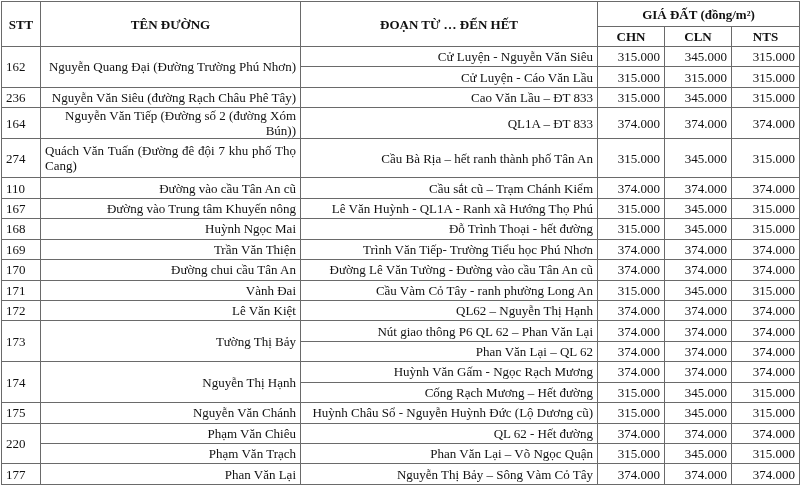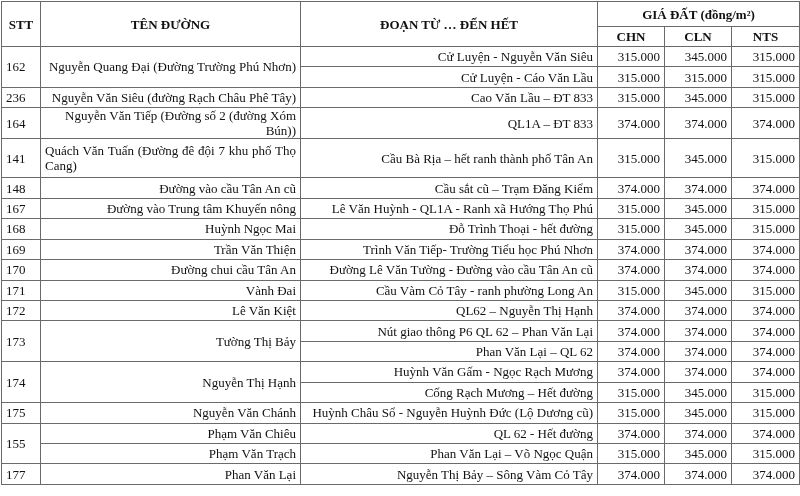--- a/index.html
+++ b/index.html
@@ -71,32 +71,32 @@
     <tr>
       <td class="stt">164</td>
       <td class="name">Nguyễn Văn Tiếp (Đường số 2 (đường Xóm Bún))</td>
       <td class="seg">QL1A – ĐT 833</td>
       <td class="num">374.000</td>
       <td class="num">374.000</td>
       <td class="num">374.000</td>
     </tr>
 
     <tr class="tall">
-      <td class="stt">141</td>
+      <td class="stt">274</td>
       <td class="name justify">Quách Văn Tuấn (Đường đê đội 7 khu phố Thọ Cang)</td>
       <td class="seg">Cầu Bà Rịa – hết ranh thành phố Tân An</td>
       <td class="num">315.000</td>
       <td class="num">345.000</td>
       <td class="num">315.000</td>
     </tr>
 
     <tr>
-      <td class="stt">148</td>
+      <td class="stt">110</td>
       <td class="name">Đường vào cầu Tân An cũ</td>
-      <td class="seg">Cầu sắt cũ – Trạm Đăng Kiểm</td>
+      <td class="seg">Cầu sắt cũ – Trạm Chánh Kiểm</td>
       <td class="num">374.000</td>
       <td class="num">374.000</td>
       <td class="num">374.000</td>
     </tr>
 
     <tr>
       <td class="stt">167</td>
       <td class="name">Đường vào Trung tâm Khuyến nông</td>
       <td class="seg">Lê Văn Huỳnh - QL1A - Ranh xã Hướng Thọ Phú</td>
       <td class="num">315.000</td>
@@ -182,21 +182,21 @@
     <tr>
       <td class="stt">175</td>
       <td class="name">Nguyễn Văn Chánh</td>
       <td class="seg">Huỳnh Châu Sổ - Nguyễn Huỳnh Đức (Lộ Dương cũ)</td>
       <td class="num">315.000</td>
       <td class="num">345.000</td>
       <td class="num">315.000</td>
     </tr>
 
     <tr>
-      <td class="stt" rowspan="2">155</td>
+      <td class="stt" rowspan="2">220</td>
       <td class="name">Phạm Văn Chiêu</td>
       <td class="seg">QL 62 - Hết đường</td>
       <td class="num">374.000</td>
       <td class="num">374.000</td>
       <td class="num">374.000</td>
     </tr>
     <tr>
       <td class="name">Phạm Văn Trạch</td>
       <td class="seg">Phan Văn Lại – Võ Ngọc Quận</td>
       <td class="num">315.000</td>

